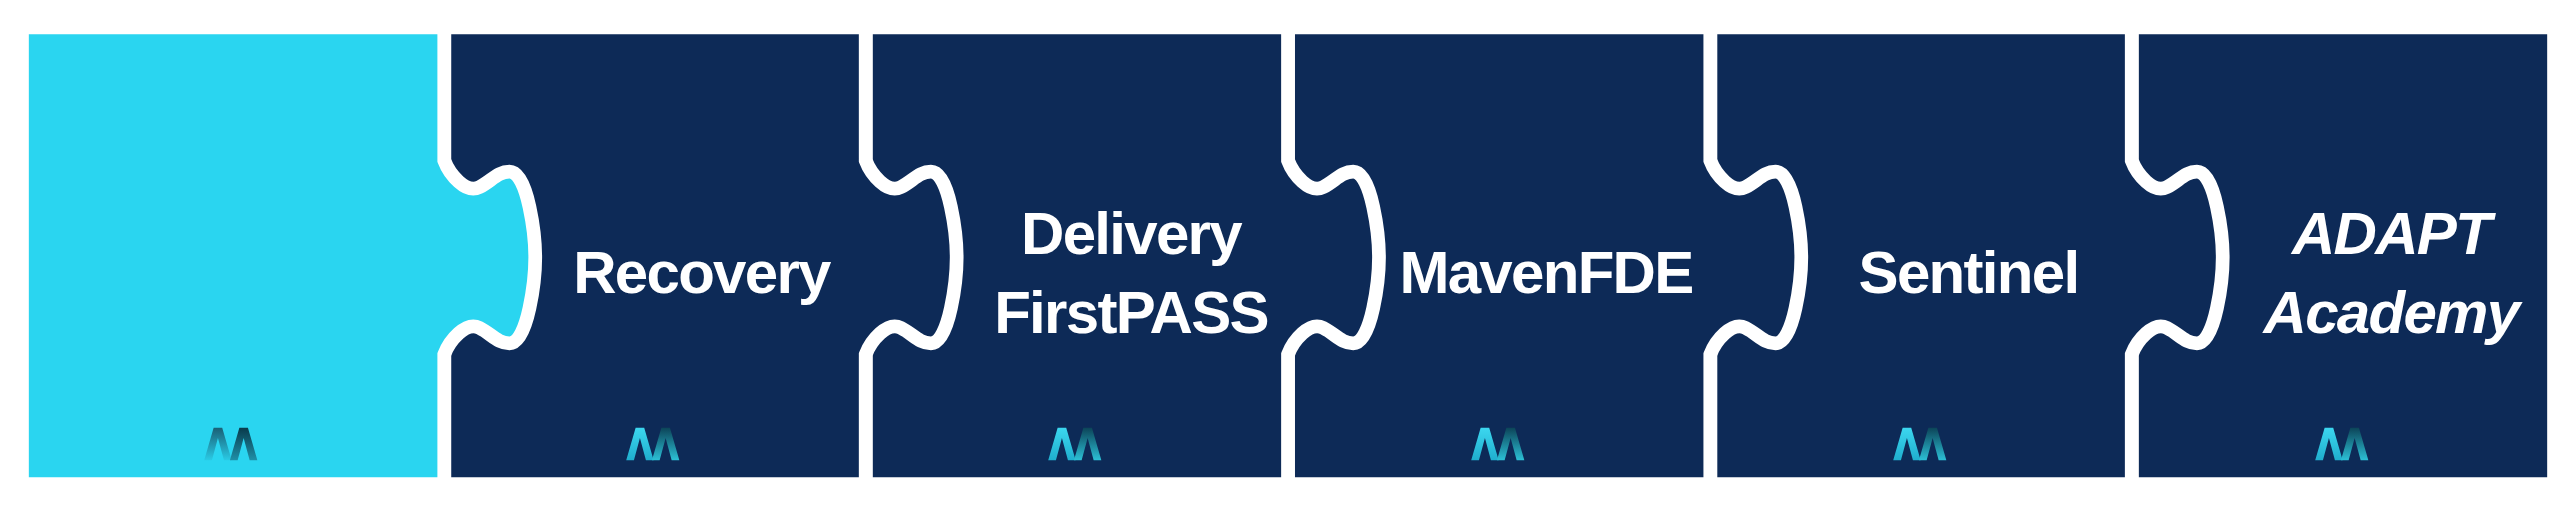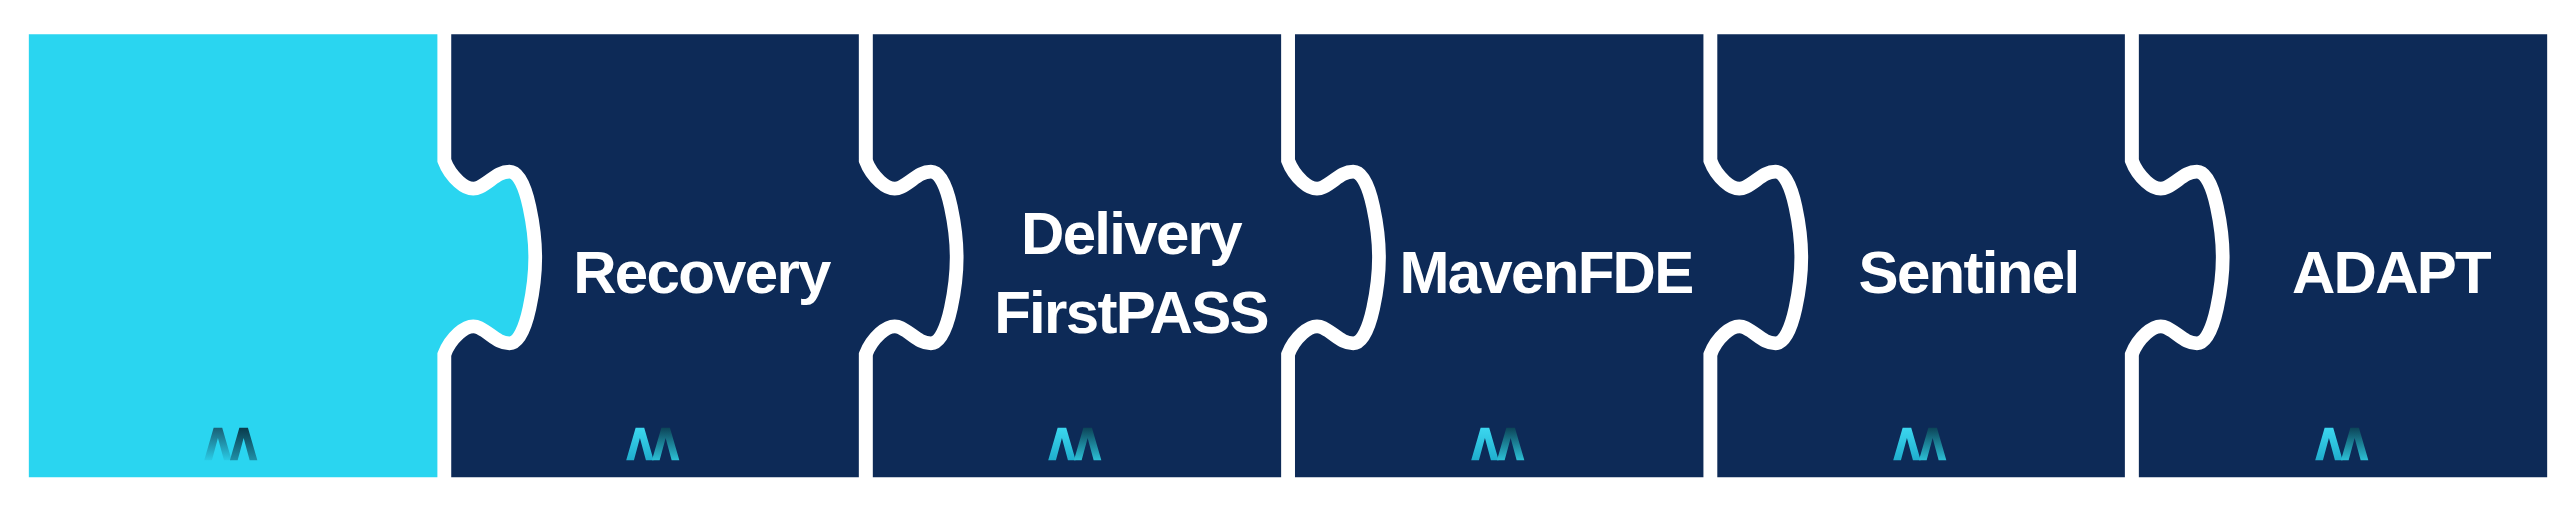--- a/index.html
+++ b/index.html
@@ -86,22 +86,23 @@
     <span>FirstPASS</span>
   </div>
   <div class="label" style="left:1382px;width:328px;">
     <span>MavenFDE</span>
     <span></span>
   </div>
   <div class="label" style="left:1805px;width:327px;">
     <span>Sentinel</span>
     <span></span>
   </div>
-  <div class="label" style="left:2227px;width:328px;">
+  <div class="label" style="left:2227px;width:328px;font-style:italic;">
     <span>ADAPT</span>
+    <span>Academy</span>
   </div>
 
   <svg class="logo" style="left:204px;" viewBox="0 0 66 42">
     <path fill="url(#gCyanLeft)" d="M0,40 L11,2 L21,2 L32,40 L23,40 L16,14 L9,40 Z"></path>
     <path fill="url(#gCyanRight)" d="M30,40 L41,2 L51,2 L62,40 L53,40 L46,14 L39,40 Z"></path>
   </svg>
   <svg class="logo" style="left:626px;" viewBox="0 0 66 42">
     <path fill="url(#gNavyLeft)" d="M0,40 L11,2 L21,2 L32,40 L23,40 L16,14 L9,40 Z"></path>
     <path fill="url(#gNavyRight)" d="M30,40 L41,2 L51,2 L62,40 L53,40 L46,14 L39,40 Z"></path>
   </svg>

